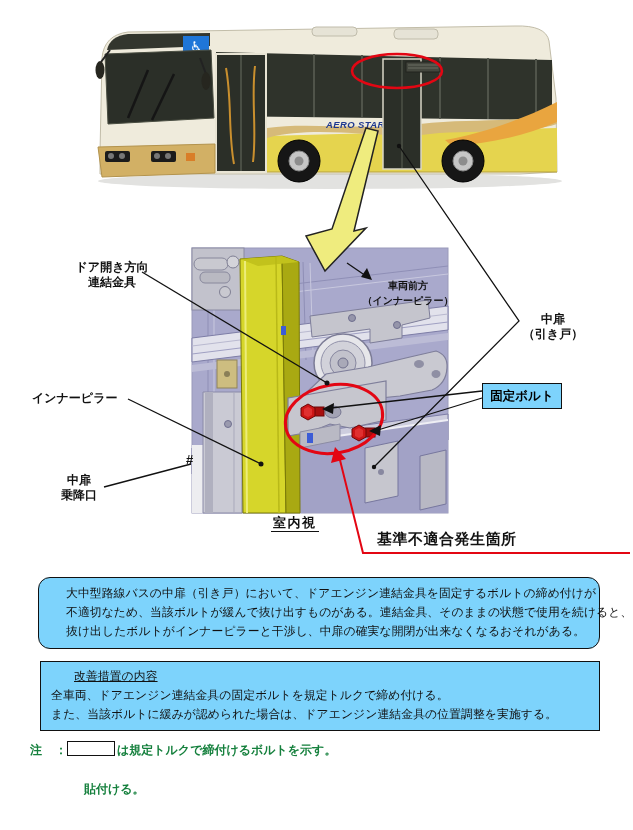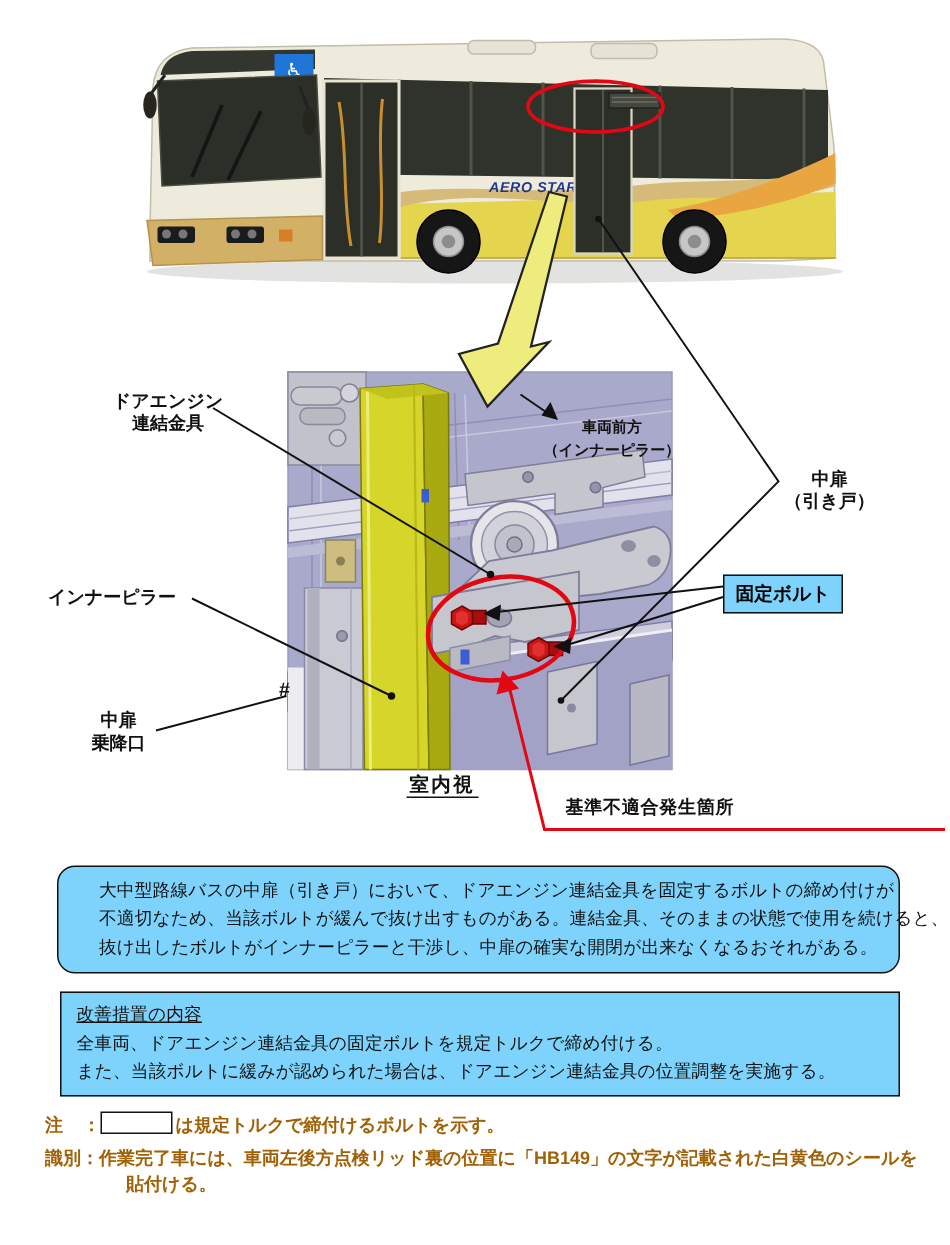--- a/index.html
+++ b/index.html
@@ -3,23 +3,23 @@
 <meta charset="utf-8">
 <style>
   html,body{margin:0;padding:0;background:#ffffff;}
   body{font-family:"Liberation Sans","DejaVu Sans",sans-serif;}
   #page{position:relative;width:633px;height:830px;background:#ffffff;overflow:hidden;}
   .abs{position:absolute;}
   .lbl{position:absolute;font-weight:bold;color:#111;line-height:15px;font-size:12px;white-space:nowrap;}
   .lbl.center{text-align:center;}
   .box-border{position:absolute;border:1.5px solid #111;background:#7dd3fc;}
   .para{font-size:11.8px;font-weight:400;color:#111;line-height:19px;letter-spacing:0.1px;white-space:nowrap;}
-  .note-row{position:absolute;font-size:12px;font-weight:600;color:#a16207;white-space:nowrap;}
+  .note-row{position:absolute;font-size:12px;font-weight:600;color:#15803d;white-space:nowrap;}
   .legend-box{display:inline-block;width:46px;height:13px;border:1.4px solid #111;background:#fff;vertical-align:-2px;margin-right:2px;}
-  .underline-title{text-decoration:underline;}
+  .underline-title{text-decoration:underline;margin-left:23px;}
 </style>
 </head>
 <body>
 
 <div id="page">
 
   <svg class="abs" style="left:0;top:0;" width="633" height="570" viewBox="0 0 633 570">
 
     <g>
       <ellipse cx="330" cy="181" rx="232" ry="8" fill="#e2e2e0"></ellipse>
@@ -208,21 +208,21 @@
       <polygon points="372,280 361,277 367,268"></polygon>
     </g>
 
     <g>
       <path d="M338,452 L363,553 L630,553" fill="none" stroke="#e30613" stroke-width="2"></path>
       <polygon points="335,447 331,463 346,459" fill="#e30613"></polygon>
     </g>
   </svg>
 
   <div class="lbl center" style="left:60px;top:260px;width:104px;">
-    <div>ドアエンジン</div>
+    <div>ドア開き方向</div>
     <div>連結金具</div>
   </div>
 
   <div class="lbl" style="left:32px;top:391px;text-align:right;">インナーピラー</div>
 
   <div class="lbl center" style="left:53px;top:473px;width:52px;">
     <div>中扉</div>
     <div>乗降口</div>
   </div>
 
@@ -235,21 +235,21 @@
 
   <div class="lbl center" style="left:518px;top:312px;width:70px;">
     <div>中扉</div>
     <div>（引き戸）</div>
   </div>
 
   <div class="box-border" style="left:482px;top:383px;width:78px;height:24px;border-width:1.3px;text-align:center;line-height:24px;font-weight:bold;font-size:12.5px;">固定ボルト</div>
 
   <div class="lbl" style="left:271px;top:515px;font-size:13px;letter-spacing:1.5px;border-bottom:1.5px solid #111;padding:0 2px 1px 2px;">室内視</div>
 
-  <div class="lbl" style="left:377px;top:531px;font-size:12px;letter-spacing:0.5px;">基準不適合発生箇所</div>
+  <div class="lbl" style="left:377px;top:531px;font-size:15px;letter-spacing:0.5px;">基準不適合発生箇所</div>
 
   <div class="box-border" style="left:38px;top:577px;width:560px;height:70px;border-radius:12px;">
     <div class="para" style="padding:6px 8px 0 27px;">
       <div>大中型路線バスの中扉（引き戸）において、ドアエンジン連結金具を固定するボルトの締め付けが</div>
       <div>不適切なため、当該ボルトが緩んで抜け出すものがある。連結金具、そのままの状態で使用を続けると、</div>
       <div>抜け出したボルトがインナーピラーと干渉し、中扉の確実な開閉が出来なくなるおそれがある。</div>
     </div>
   </div>
 
   <div class="box-border" style="left:40px;top:661px;width:558px;height:68px;border-width:1.4px;">
@@ -257,18 +257,15 @@
       <div class="underline-title">改善措置の内容</div>
       <div>全車両、ドアエンジン連結金具の固定ボルトを規定トルクで締め付ける。</div>
       <div>また、当該ボルトに緩みが認められた場合は、ドアエンジン連結金具の位置調整を実施する。</div>
     </div>
   </div>
 
   <div class="note-row" style="left:30px;top:741px;">
     <span>注</span><span style="margin-left:13px;">：</span><span class="legend-box"></span><span>は規定トルクで締付けるボルトを示す。</span>
   </div>
 
-  <div class="note-row" style="left:30px;top:764px;">
-    <span>識別：</span><span>作業完了車には、車両左後方点検リッド裏の位置に「HB149」の文字が記載された白黄色のシールを</span>
-  </div>
   <div class="note-row" style="left:84px;top:781px;">貼付ける。</div>
 
 </div>
 
 </body></html>

